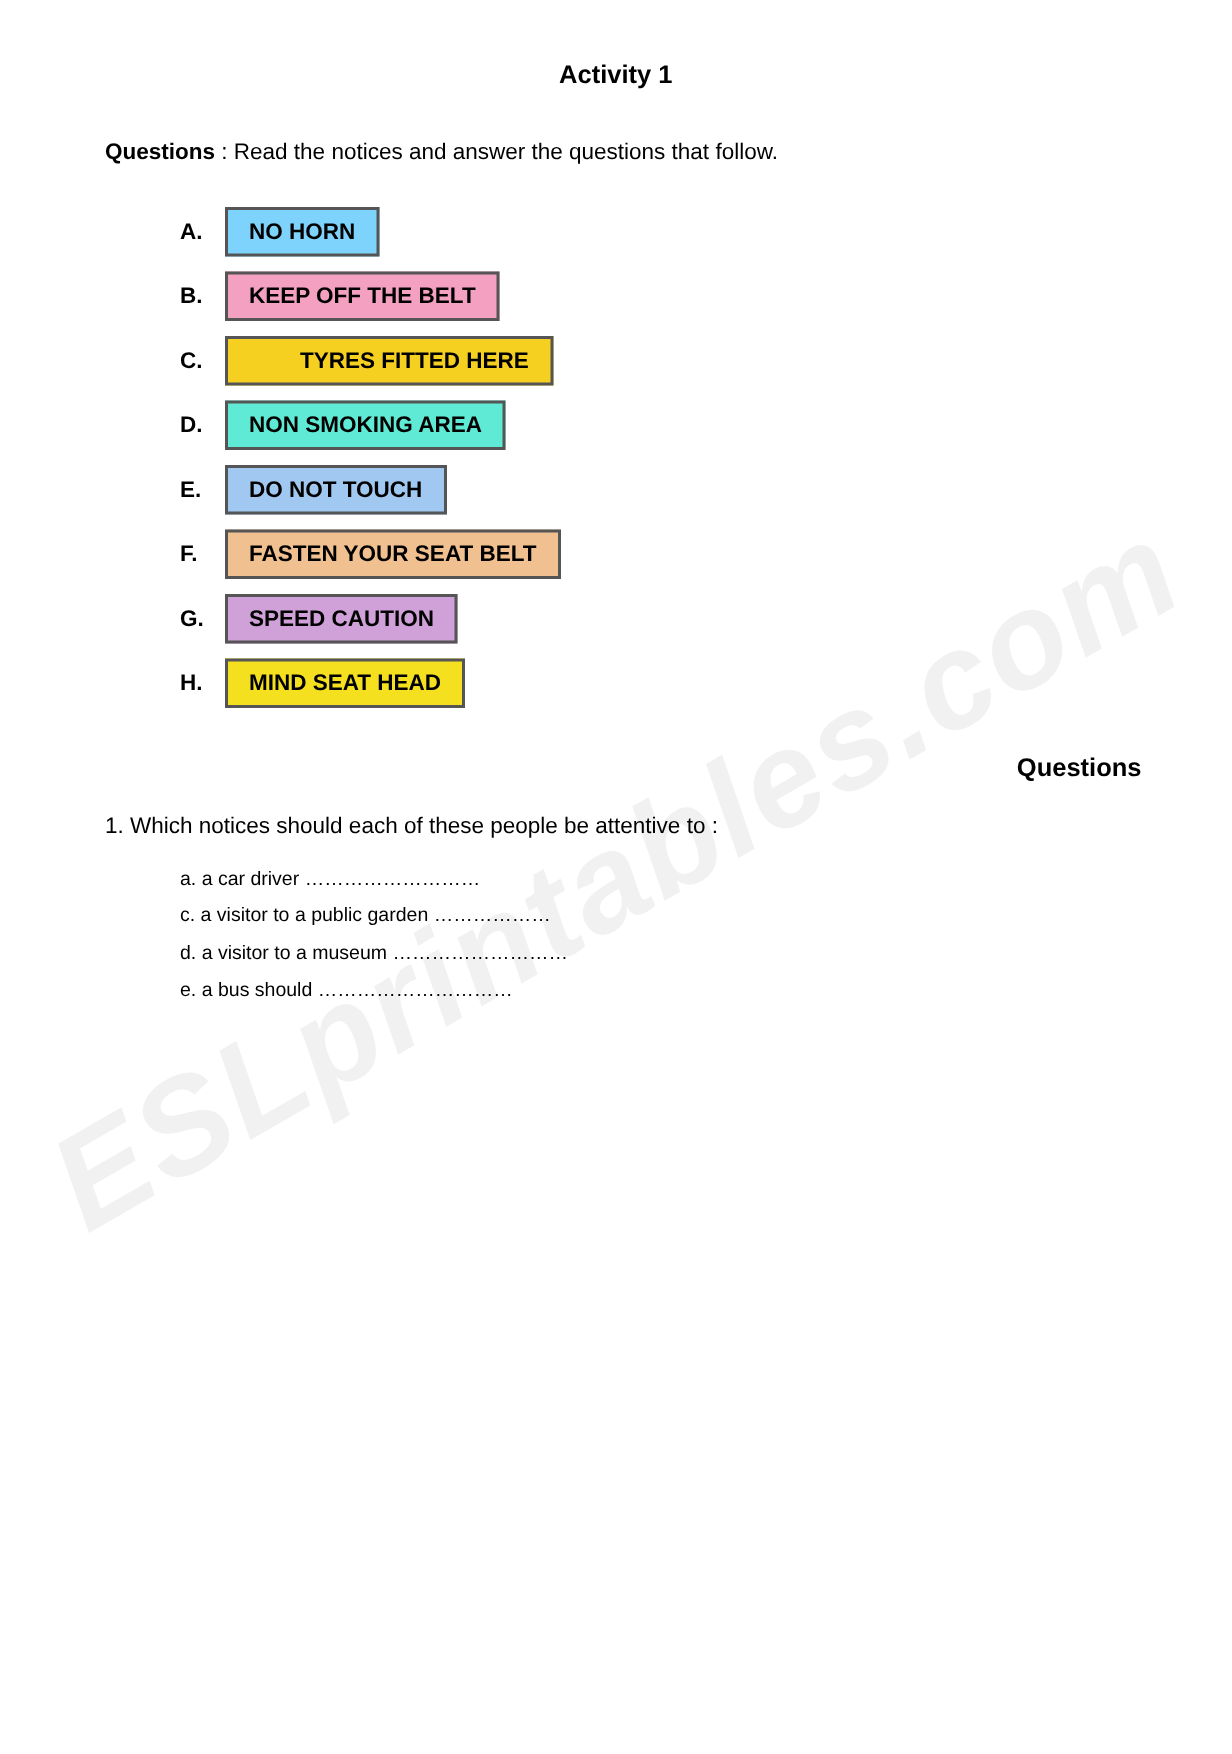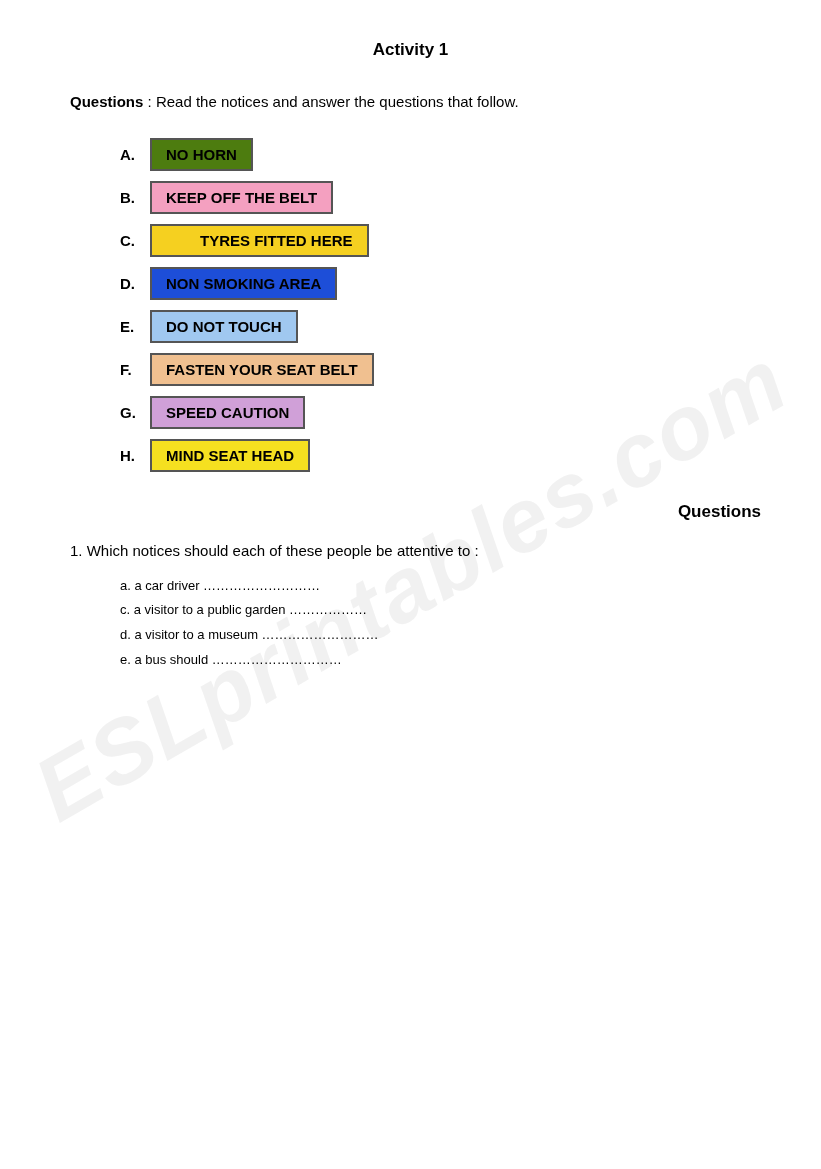--- a/index.html
+++ b/index.html
@@ -76,24 +76,24 @@
     }
 
     .notice-badge {
       display: inline-block;
       padding: 6px 14px;
       font-size: 15px;
       font-weight: bold;
       border: 2px solid #555;
     }
 
-    .badge-cyan { background-color: #4d7c0f; }
+    .badge-cyan { background-color: #7dd3fc; }
     .badge-pink { background-color: #f4a0c0; }
     .badge-yellow { background-color: #f5d020; padding-left: 48px; }
-    .badge-purple { background-color: #1d4ed8; }
+    .badge-purple { background-color: #5eead4; }
     .badge-lightblue { background-color: #a0c8f0; }
     .badge-peach { background-color: #f0c090; }
     .badge-mauve { background-color: #d0a0d8; }
     .badge-brightyellow { background-color: #f5e020; }
 
     .questions-section {
       margin-top: 20px;
     }
 
     .questions-title {

